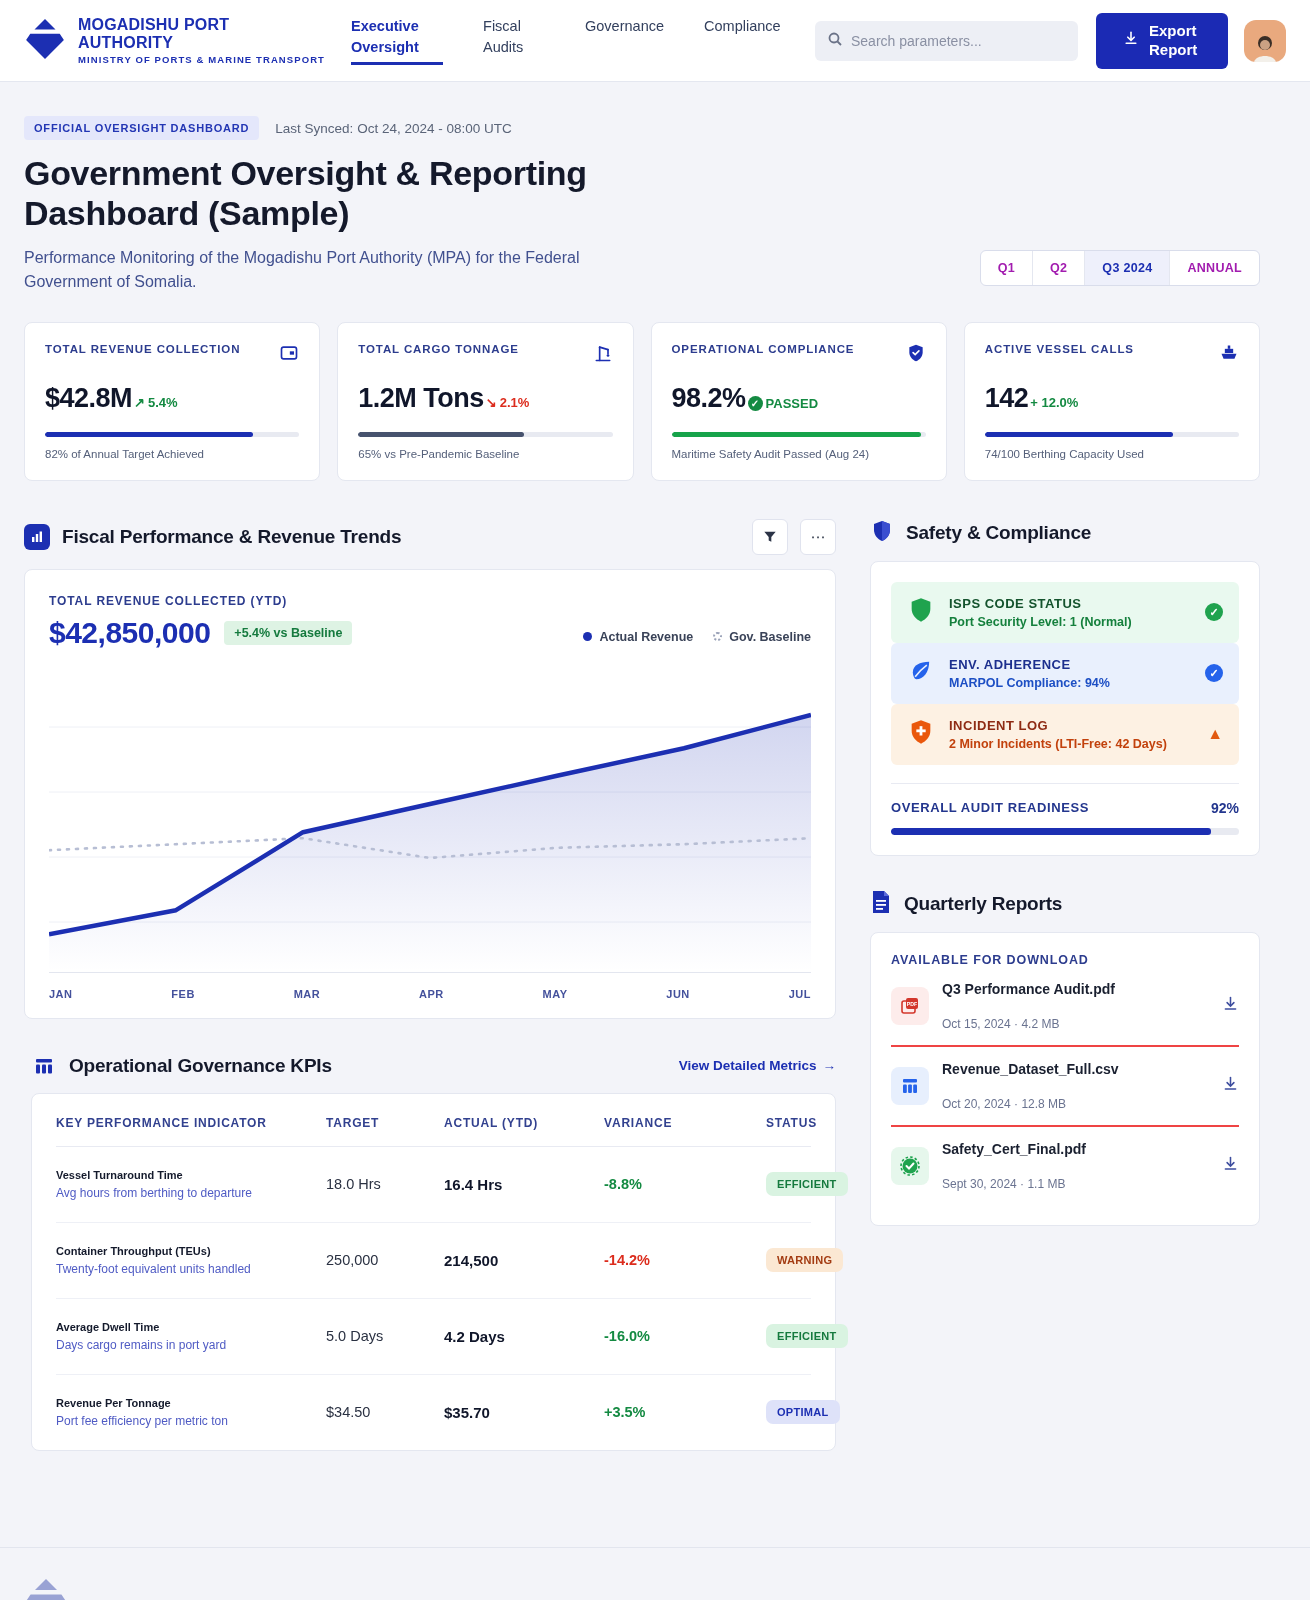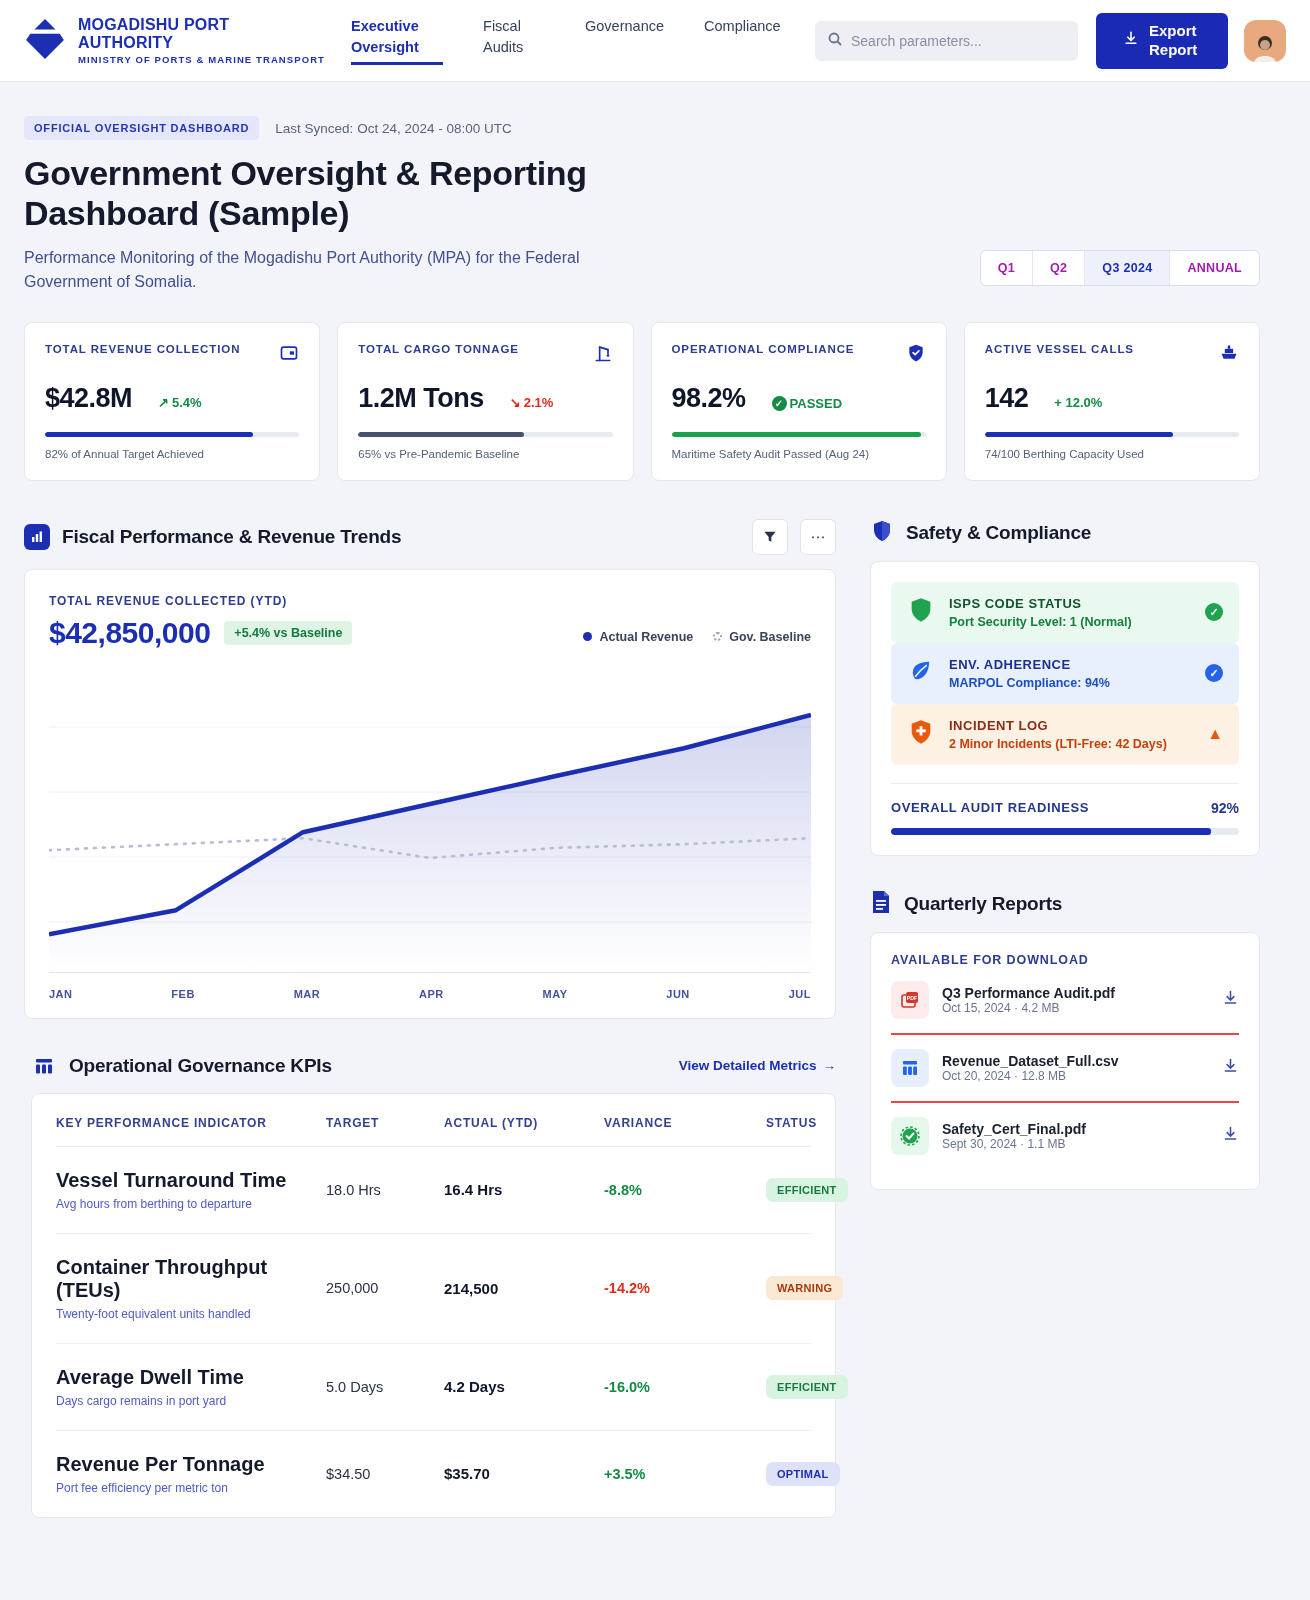--- a/index.html
+++ b/index.html
@@ -43,21 +43,21 @@
     border: 1px solid #d9ddeb; border-radius: 6px; overflow: hidden; }
   .period-tab { padding: 10px 17px; font-size: 12.5px; font-weight: bold; color: #a21caf;
     border-left: 1px solid #e4e7f0; cursor: pointer; letter-spacing: .3px; }
   .period-tab:first-child { border-left: 0; }
   .period-tab.active { background: #eef0fb; color: #1c2fb2; }
   
   .cards { display: grid; grid-template-columns: repeat(4, 1fr); gap: 17px; padding: 0 50px 0 24px; margin-top: 10px; }
   .card { background: #fff; border: 1px solid #e4e7f0; border-radius: 8px; padding: 20px; }
   .card-top { display: flex; justify-content: space-between; align-items: flex-start; }
   .card-label { font-size: 11.5px; font-weight: bold; letter-spacing: .9px; color: #2c3c8e; }
-  .card-value-row { display: flex; align-items: baseline; gap: 26px; margin-top: 16px; }
+  .card-value-row { display: flex; align-items: baseline; gap: 2px; margin-top: 16px; }
   .card-value { font-size: 27px; font-weight: 800; color: #10162a; letter-spacing: -.5px; }
   .delta { font-size: 13px; font-weight: bold; display: flex; align-items: center; gap: 3px; }
   .delta.green { color: #148a42; }
   .delta.red { color: #dc2c1d; }
   .check-bullet { width: 15px; height: 15px; border-radius: 50%; background: #148a42; color: #fff;
     font-size: 10px; display: inline-flex; align-items: center; justify-content: center; font-weight: bold; }
   .track { height: 5px; background: #e8eaf1; border-radius: 3px; margin-top: 18px; overflow: hidden; }
   .fill { height: 100%; border-radius: 3px; }
   .card-caption { font-size: 11.5px; color: #55607a; margin-top: 11px; }
   
@@ -89,21 +89,21 @@
   
   .table-section { margin-top: 34px; padding-left: 7px; }
   .view-link { font-size: 13.5px; font-weight: bold; color: #1c2fb2; cursor: pointer; display: flex; align-items: center; gap: 6px; text-decoration: none; }
   .table-card { background: #fff; border: 1px solid #e4e7f0; border-radius: 8px; padding: 0 24px; }
   .t-grid { display: grid; grid-template-columns: 270px 118px 160px 162px 1fr; align-items: center; }
   .t-head { padding: 22px 0 16px; border-bottom: 1px solid #e8eaf2; }
   .t-head span { font-size: 12px; font-weight: bold; letter-spacing: .8px; color: #32418f; }
   .t-head span:last-child, .t-row .status-cell { text-align: right; }
   .t-row { padding: 22px 0; border-bottom: 1px solid #eef0f6; }
   .t-row:last-child { border-bottom: 0; }
-  .kpi-name { font-size: 20px; font-weight: bold; color: #141a2c; }
+  .kpi-name { font-size: 11px; font-weight: bold; color: #141a2c; }
   .kpi-desc { font-size: 12px; color: #4f5bc4; margin-top: 5px; }
   .t-target { font-size: 14.5px; color: #2a3142; }
   .t-actual { font-size: 15px; font-weight: bold; color: #10162a; }
   .t-var { font-size: 14.5px; font-weight: bold; }
   .t-var[data-tone="green"] { color: #148a42; }
   .t-var[data-tone="red"]   { color: #dc2c1d; }
   .pill { display: inline-block; font-size: 11px; font-weight: bold; letter-spacing: .3px;
     padding: 6px 11px; border-radius: 7px; }
   .pill[data-type="efficient"] { background: #d9f3e1; color: #157a3e; }
   .pill[data-type="warning"]   { background: #fbe8d3; color: #a33b12; }
@@ -134,21 +134,21 @@
   .reports-section { margin-top: 34px; }
   .dl-label { font-size: 12.5px; font-weight: bold; letter-spacing: .9px; color: #2c3c8e; }
   .file-row { display: flex; align-items: center; gap: 13px; padding: 14px 0; border-bottom: 2px solid #ef4444; cursor: pointer; }
   .file-row:last-of-type { border-bottom: 0; }
   .file-tile { width: 38px; height: 38px; border-radius: 8px; display: flex; align-items: center; justify-content: center; }
   .file-tile.pdf  { background: #fdeceb; }
   .file-tile.csv  { background: #e7effd; }
   .file-tile.cert { background: #e6f7ec; }
   .file-texts { flex: 1; }
   .file-name { font-size: 14px; font-weight: bold; color: #1a2030; }
-  .file-meta { font-size: 12px; color: #6a7390; margin-top: 0; }
+  .file-meta { font-size: 12px; color: #6a7390; margin-top: 20px; }
   .archive-btn { width: 100%; background: #e7e9f2; border: 0; border-radius: 6px; padding: 13px 0; margin-top: 16px;
     font-size: 12.5px; font-weight: bold; letter-spacing: 1.2px; color: #2b3a72; cursor: pointer;
     font-family: "Liberation Sans", sans-serif; }
   
   .footer { margin-top: 96px; border-top: 1px solid #e2e5ee; padding: 30px 50px 30px 24px;
     display: flex; align-items: center; }
   .foot-brand { display: flex; align-items: center; gap: 14px; }
 </style>
 </head>
 <body>

